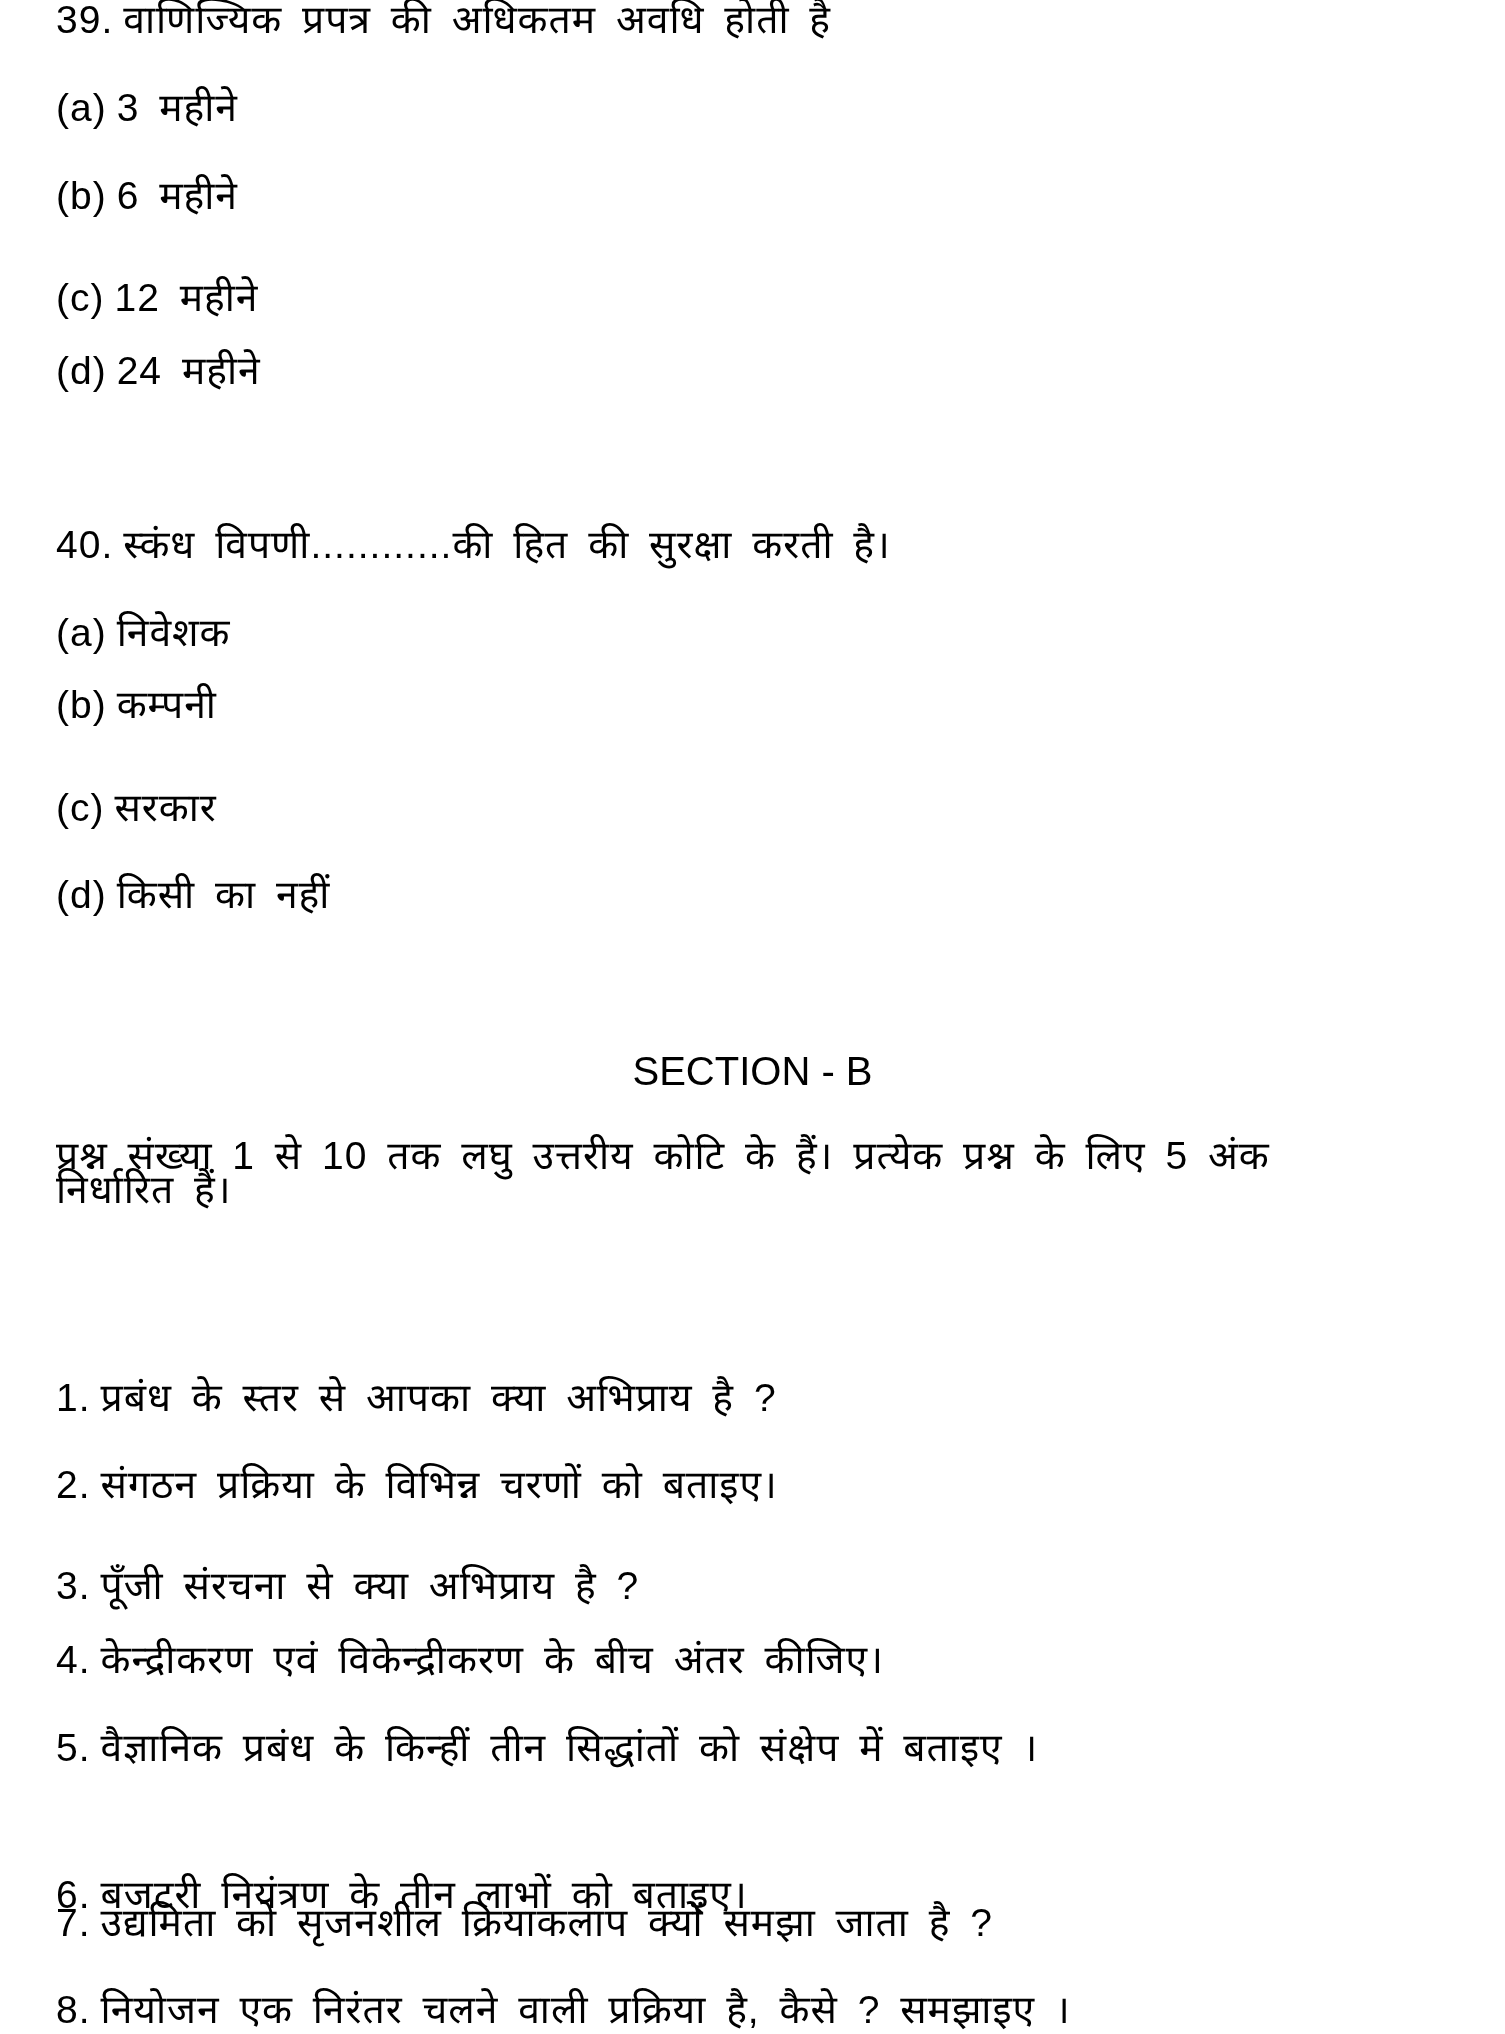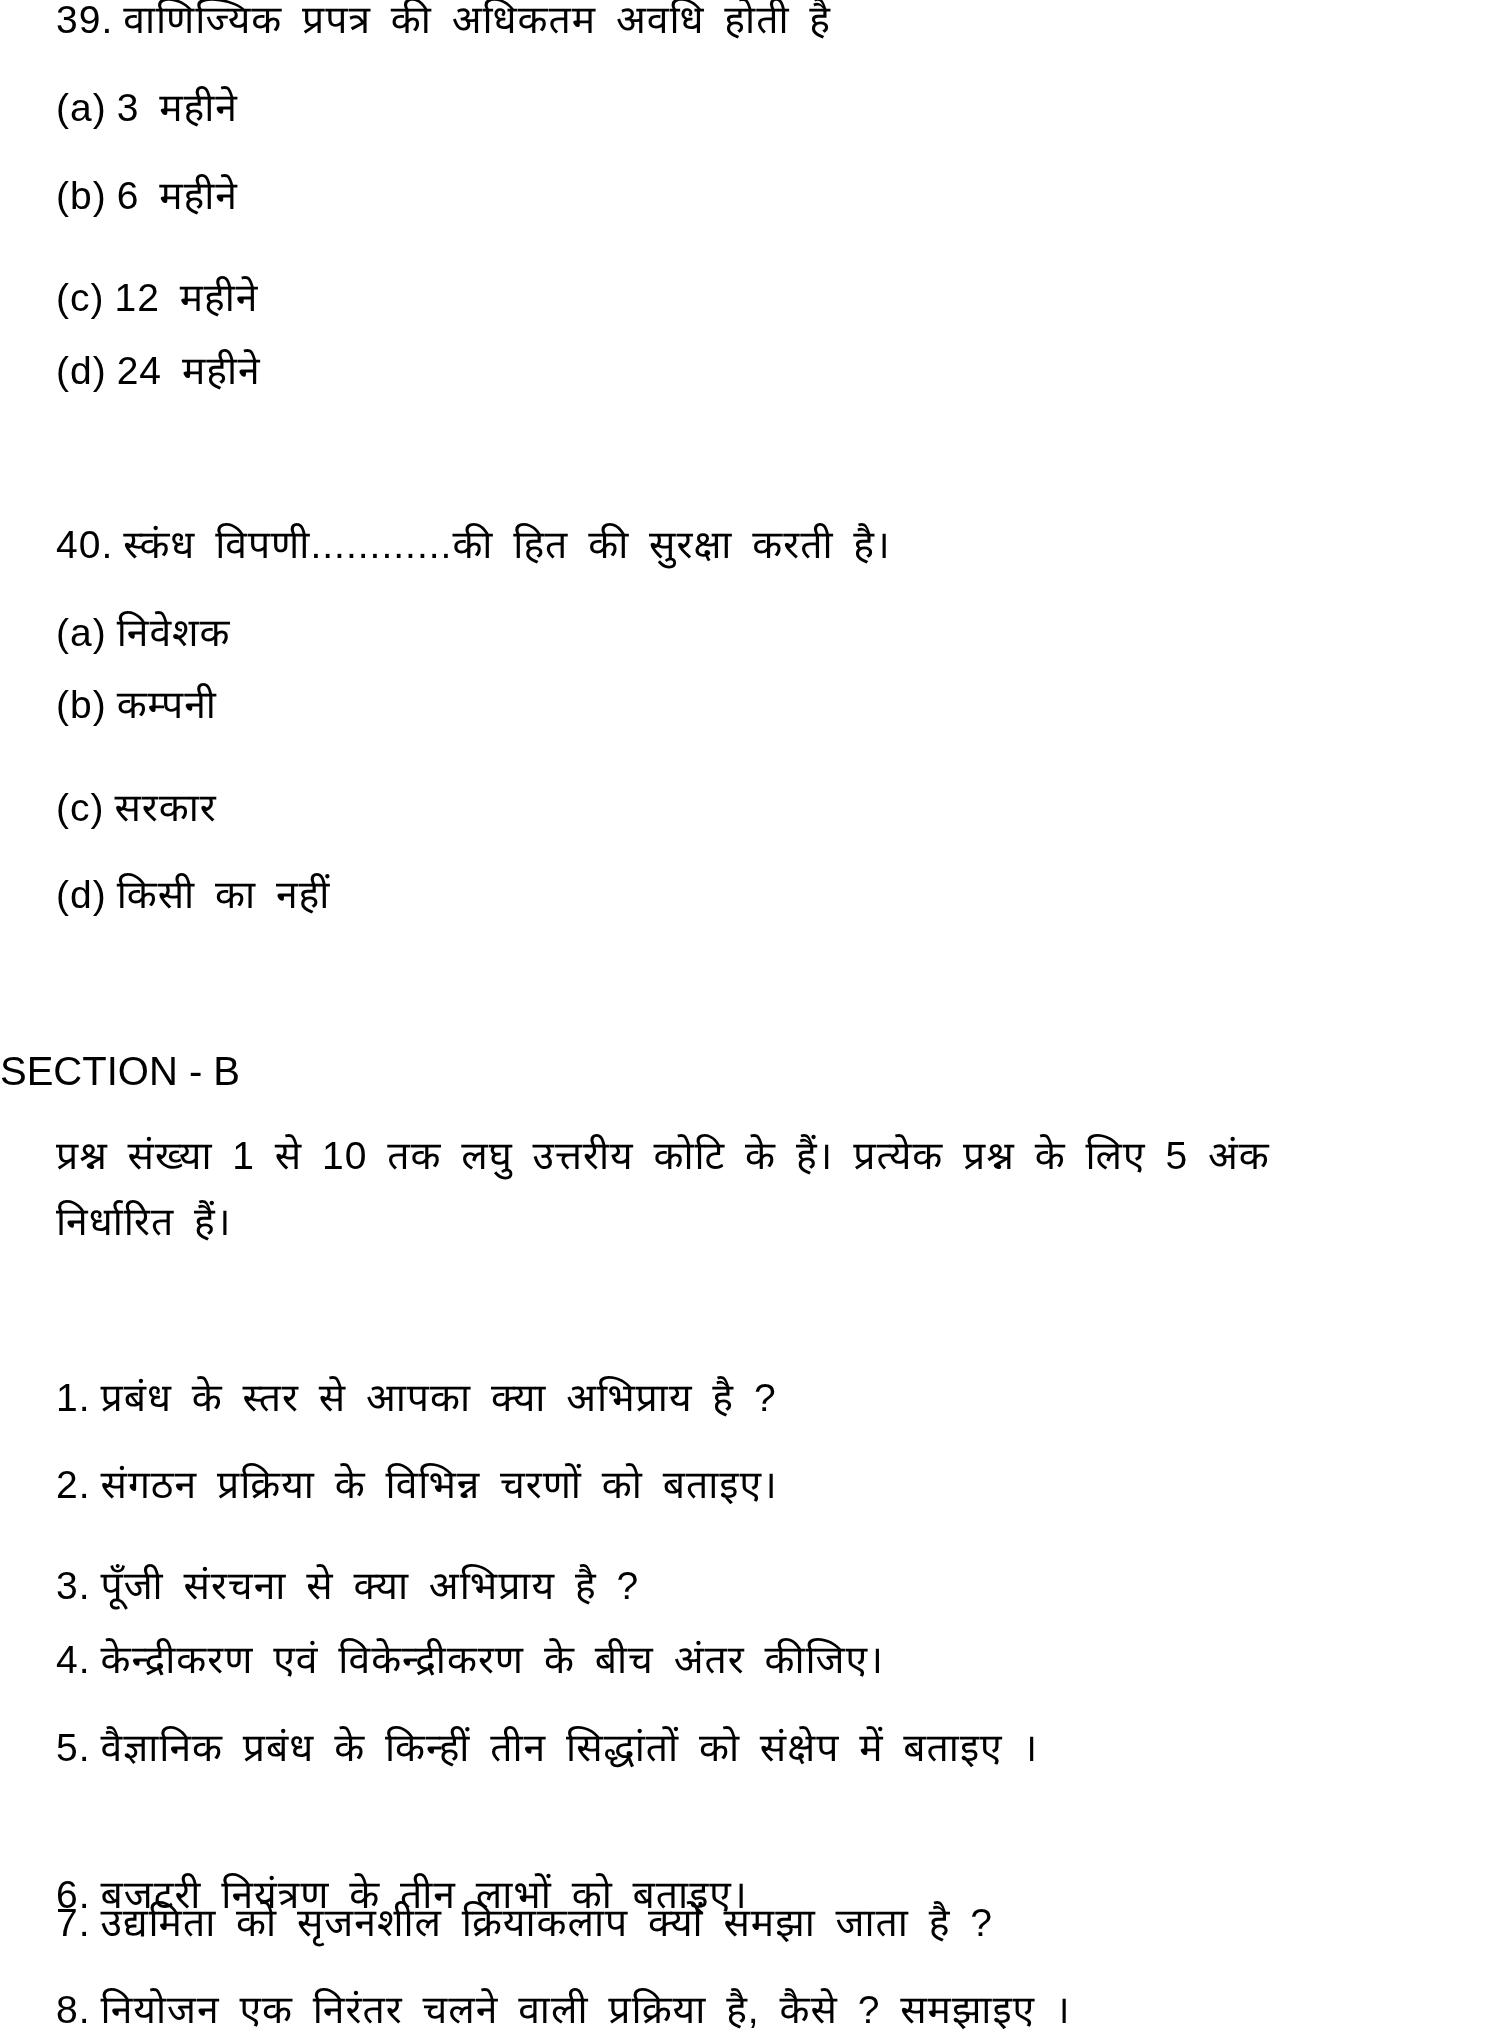--- a/index.html
+++ b/index.html
@@ -1,20 +1,20 @@
 <!DOCTYPE html>
 <html><head>
 <meta charset="utf-8">
 <style>
   html, body { margin:0; padding:0; background:#ffffff; }
   body { width:1505px; height:2034px; position:relative; overflow:hidden;
          font-family: "Liberation Sans", "DejaVu Sans", sans-serif; color:#000; }
   .line { position:absolute; left:56px; font-size:39px; line-height:48px; white-space:nowrap;
           transform: translateY(-50%); letter-spacing:1px; word-spacing:8px; }
-  .section { position:absolute; left:0; width:1505px; font-size:40px;
+  .section { position:absolute; left:0; width:1505px; text-align:center; font-size:40px;
              transform: translateY(-50%); }
   .num { margin-right:10px; }
 </style>
 </head>
 <body>
 
 <div class="line" style="top:20px">
   <span class="num">39.</span><span>वाणिज्यिक प्रपत्र की अधिकतम अवधि होती है</span>
 </div>
 <div class="line" style="top:108px">
@@ -41,21 +41,21 @@
 </div>
 <div class="line" style="top:808px">
   <span class="num">(c)</span><span>सरकार</span>
 </div>
 <div class="line" style="top:895px">
   <span class="num">(d)</span><span>किसी का नहीं</span>
 </div>
 
 <div class="section" style="top:1071px">SECTION - B</div>
 <div class="line" style="top:1156px">प्रश्न संख्या 1 से 10 तक लघु उत्तरीय कोटि के हैं। प्रत्येक प्रश्न के लिए 5 अंक</div>
-<div class="line" style="top:1222px">निर्धारित हैं।</div>
+<div class="line" style="top:1190px">निर्धारित हैं।</div>
 
 <div class="line" style="top:1398px">
   <span class="num">1.</span><span>प्रबंध के स्तर से आपका क्या अभिप्राय है ?</span>
 </div>
 <div class="line" style="top:1485px">
   <span class="num">2.</span><span>संगठन प्रक्रिया के विभिन्न चरणों को बताइए।</span>
 </div>
 <div class="line" style="top:1586px">
   <span class="num">3.</span><span>पूँजी संरचना से क्या अभिप्राय है ?</span>
 </div>

